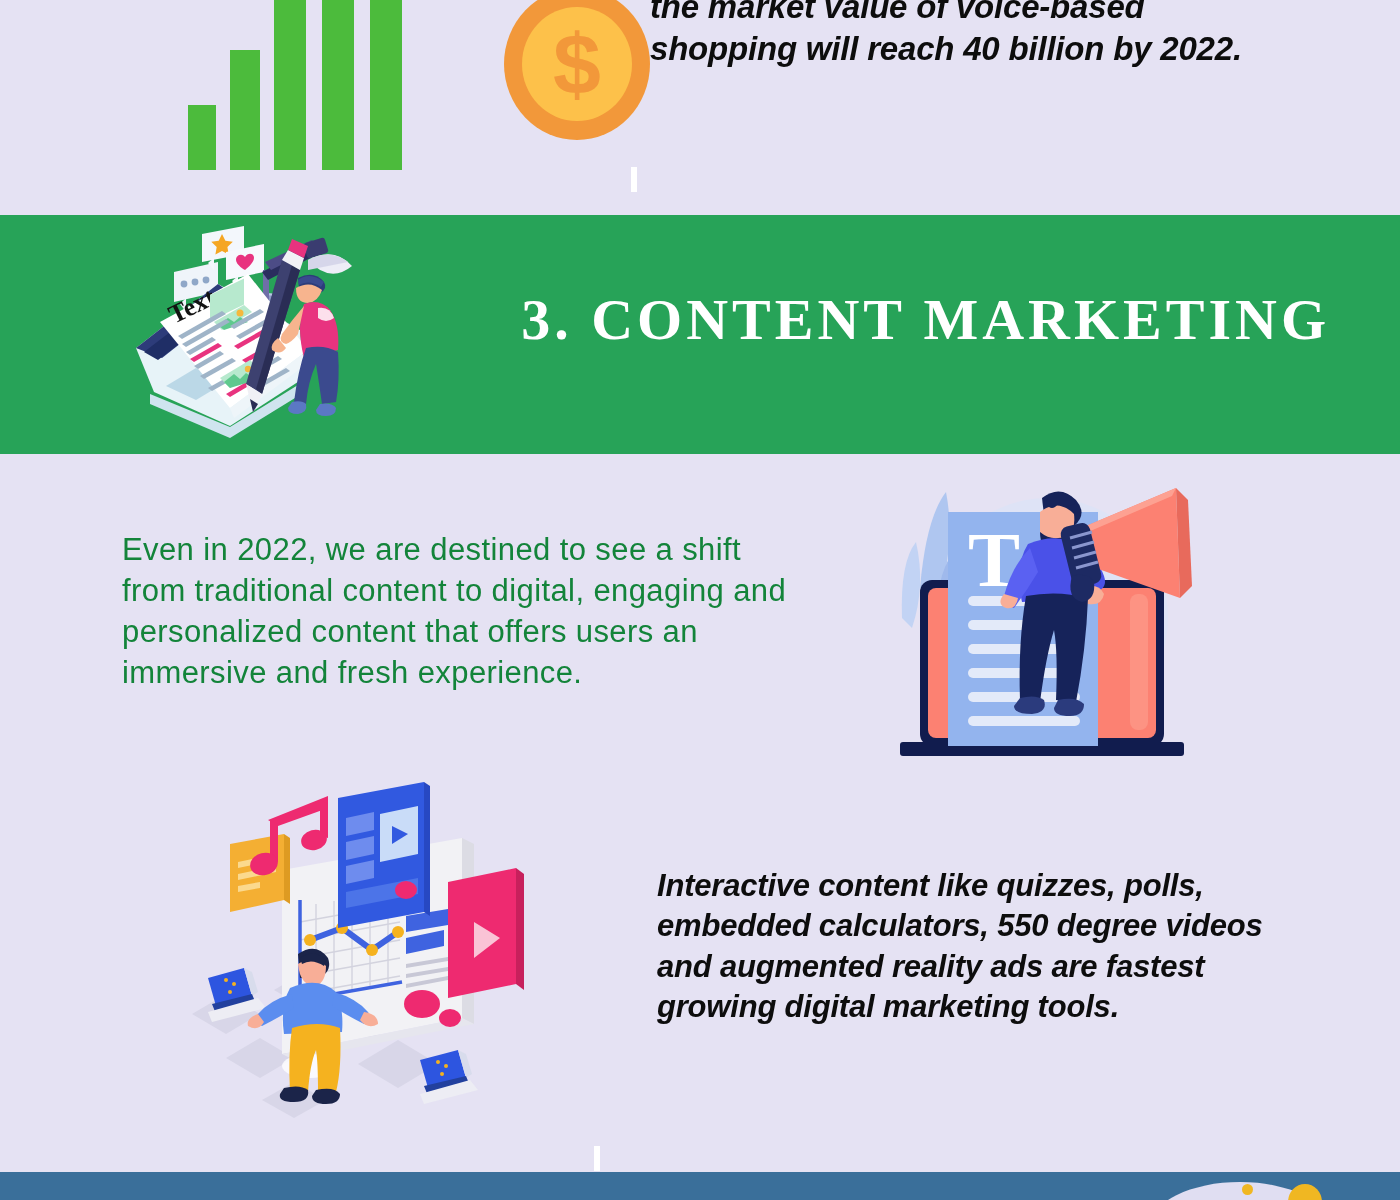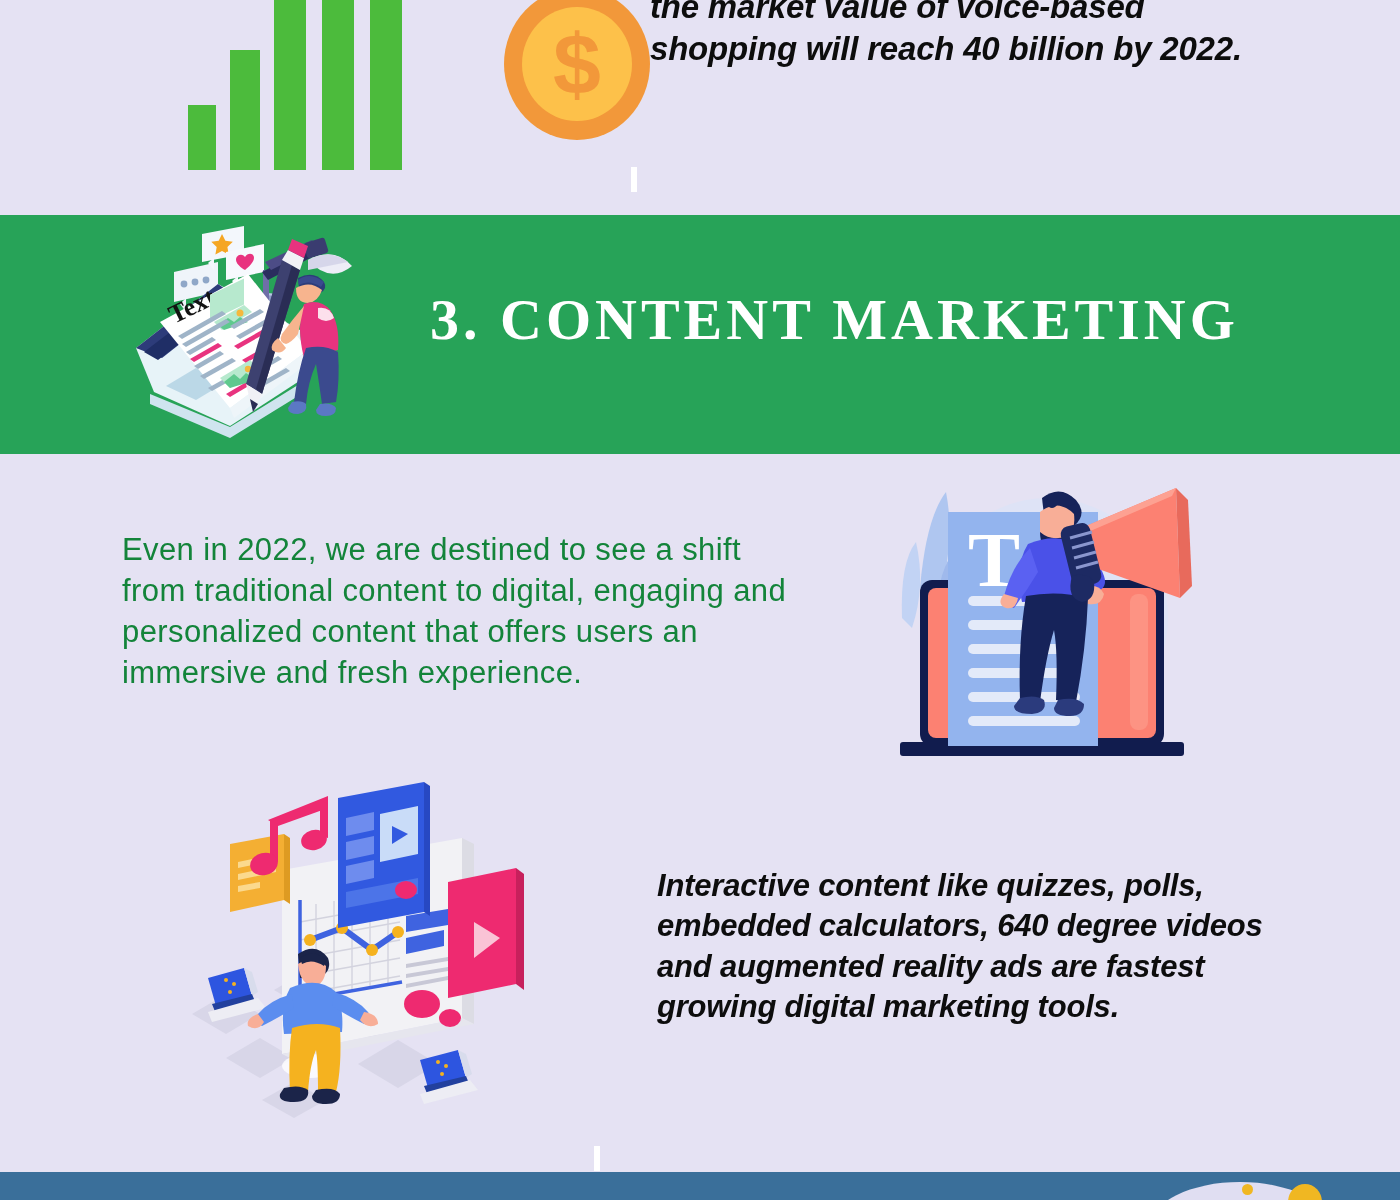--- a/index.html
+++ b/index.html
@@ -26,21 +26,21 @@
 
   #top-text{position:absolute;left:650px;top:-14px;width:600px;
       font-family:"Liberation Sans",sans-serif;
       font-weight:bold;font-style:italic;font-size:33px;line-height:1.28;
       color:#0D0D0D;letter-spacing:-0.2px;}
 
   
   #green-banner{position:absolute;left:0;top:215px;width:1400px;height:239px;
       background:#27A358;}
   #banner-title{position:absolute;left:430px;top:291px;width:900px;
-      text-align:left;color:#FFFFFF;
+      text-align:right;color:#FFFFFF;
       font-family:"Liberation Serif",serif;font-weight:bold;
       font-size:58px;line-height:1;letter-spacing:4px;
       white-space:nowrap;}
 
   
   #banner-illu{position:absolute;left:122px;top:226px;width:250px;height:222px;}
 
   
   #green-para{position:absolute;left:122px;top:530px;width:680px;
       color:#13843A;font-size:31px;line-height:1.32;
@@ -379,21 +379,21 @@
         <path d="M76 232 q-12 4 -10 12 q10 6 16 -4 Z" fill="#F8AE97"></path>
         <path d="M152 210 q22 6 34 20 q6 8 -4 12 q-16 -8 -32 -18 Z" fill="#5B8DEF"></path>
         <path d="M182 230 q14 2 14 12 q-10 6 -18 -4 Z" fill="#F8AE97"></path>
         <path d="M110 246 q26 -8 48 0 q2 40 -4 64 l-18 0 q0 -30 -2 -42 q-6 14 -8 42 l-18 0 q-2 -38 2 -64 Z" fill="#F5B21F"></path>
         <path d="M102 306 q16 -4 24 2 q2 12 -14 12 q-16 0 -14 -8 Z" fill="#1B2449"></path>
         <path d="M134 308 q18 -4 24 4 q0 10 -14 10 q-14 0 -14 -8 Z" fill="#1B2449"></path>
       </g>
     </svg>
   </div>
 
-  <div id="bottom-text">Interactive content like quizzes, polls, embedded calculators, 640 degree videos and augmented reality ads are fastest growing digital marketing tools.</div>
+  <div id="bottom-text">Interactive content like quizzes, polls, embedded calculators, 550 degree videos and augmented reality ads are fastest growing digital marketing tools.</div>
 
   <div class="tick" style="left:594px;top:1146px;height:25px;"></div>
 
   <div id="footer">
     <div class="f-ellipse"></div>
     <div class="f-dot-sm"></div>
     <div class="f-dot-lg"></div>
   </div>
 
 </div>

